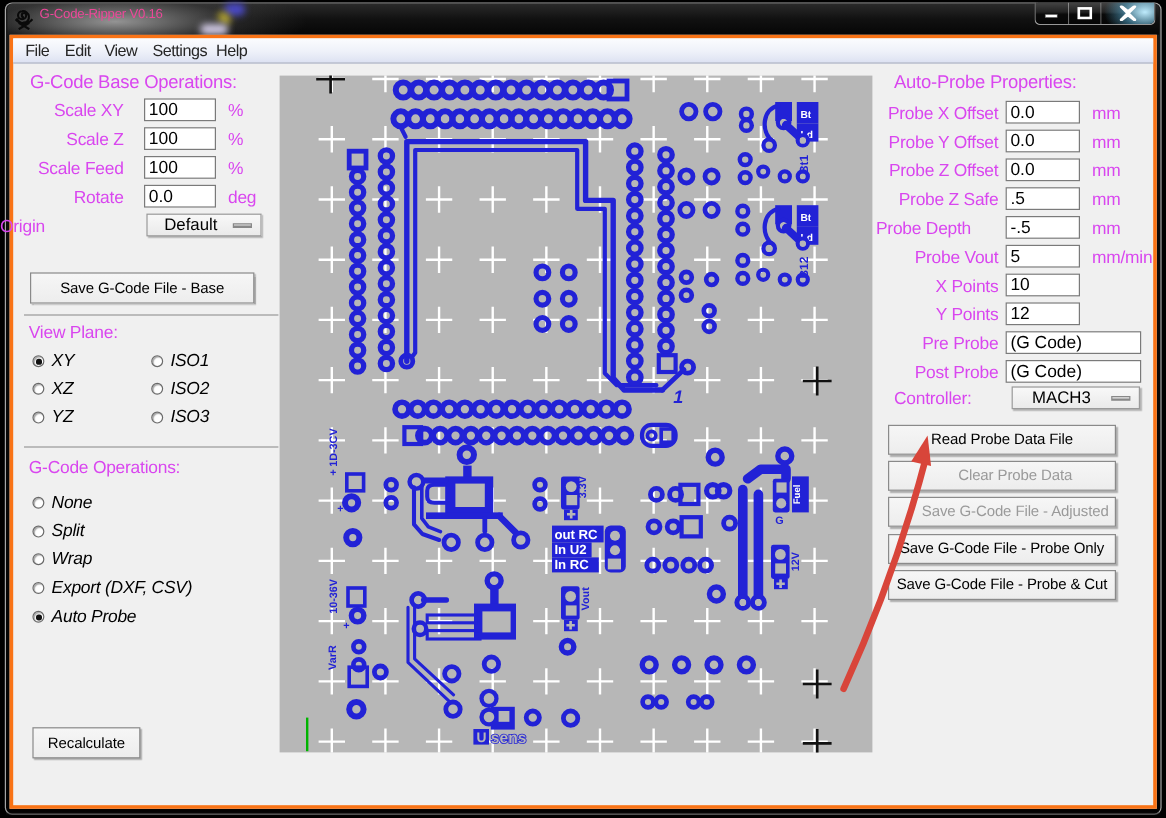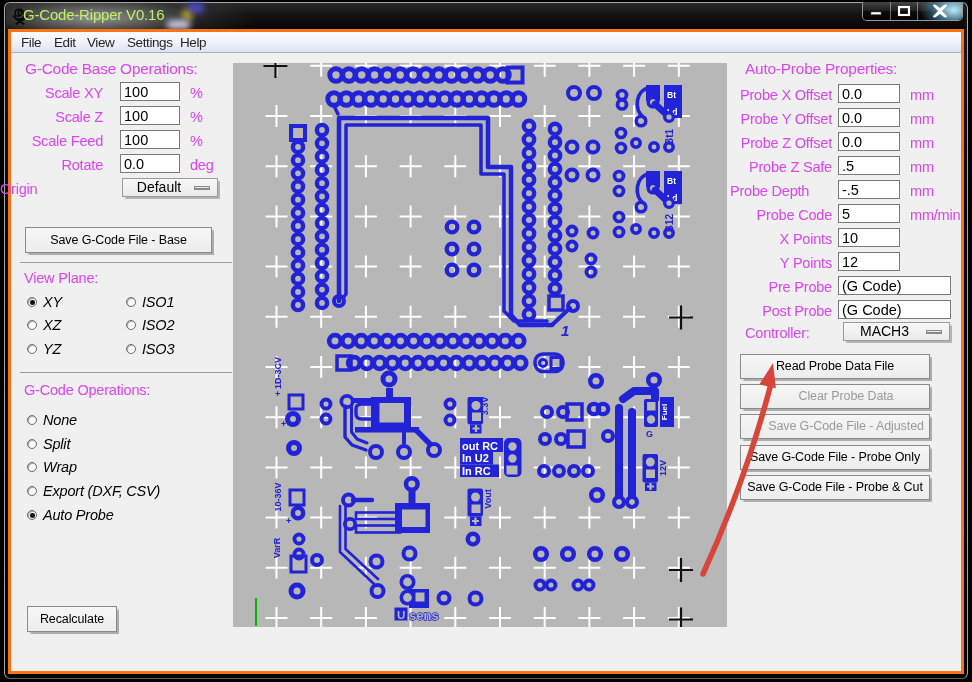--- a/index.html
+++ b/index.html
@@ -4,21 +4,21 @@
 html,body { width:972px; height:682px; overflow:hidden;
   font-family:"Liberation Sans", sans-serif; background:#000; position:relative; }
 #frame { position:absolute; inset:0; background:#000; }
 #glass { position:absolute; left:4px; top:2px; right:4px; bottom:3px;
   border:1.5px solid rgba(205,205,205,.8); border-radius:6px;
   background:linear-gradient(180deg,#1b1b1b 0%,#0a0a0a 30%,#030303 100%); }
 #titlebar { position:absolute; left:6px; top:3px; right:6px; height:26px; border-radius:5px 5px 0 0;
   background:radial-gradient(160px 30px at 90px 15px, rgba(155,155,155,.95), rgba(70,70,70,.4) 62%, rgba(20,20,20,0) 100%),
              linear-gradient(180deg,#2a2a2a 0%,#111 50%,#060606 100%); }
 #ticon { position:absolute; left:12px; top:6px; width:16px; height:19px; }
-#ttext { position:absolute; left:23px; top:6px; color:#bef264; font-size:15px; letter-spacing:-0.2px; }
+#ttext { position:absolute; left:33px; top:6px; color:#ec4899; font-size:11px; letter-spacing:-0.2px; }
 .smudge { position:absolute; filter:blur(3px); border-radius:4px; }
 #wbtns { position:absolute; left:862px; top:2px; width:101px; height:19px; display:flex;
   border:1px solid rgba(255,255,255,.55); border-top:none;
   border-radius:0 0 5px 5px; overflow:hidden; background:#1c1c1c; }
 .wb { flex:1; position:relative; border-right:1px solid rgba(255,255,255,.4);
   background:linear-gradient(180deg,#444 0%,#222 45%,#0a0a0a 55%,#060606 100%); }
 .wb:last-child { border-right:none; flex:1.65;
   background:radial-gradient(34px 22px at 82% 45%, rgba(190,235,252,1), rgba(90,180,220,.5) 55%, rgba(20,20,20,0) 100%),
              linear-gradient(180deg,#444 0%,#222 45%,#0a0a0a 55%,#060606 100%); }
 .wb svg { position:absolute; left:50%; top:50%; transform:translate(-50%,-50%); }
@@ -450,21 +450,21 @@
 <div class="lb" style="left:910px;top:111px;">mm</div>
 <div class="lb" style="left:730px;top:135px;width:102px;text-align:right">Probe Z Offset</div>
 <div class="entry" style="left:838px;top:132px;width:62px;height:19px">0.0</div>
 <div class="lb" style="left:910px;top:135px;">mm</div>
 <div class="lb" style="left:730px;top:159px;width:102px;text-align:right">Probe Z Safe</div>
 <div class="entry" style="left:838px;top:156px;width:62px;height:19px">.5</div>
 <div class="lb" style="left:910px;top:159px;">mm</div>
 <div class="lb" style="left:730px;top:183px;width:102px;text-align:left">Probe Depth</div>
 <div class="entry" style="left:838px;top:180px;width:62px;height:19px">-.5</div>
 <div class="lb" style="left:910px;top:183px;">mm</div>
-<div class="lb" style="left:730px;top:207px;width:102px;text-align:right">Probe Code</div>
+<div class="lb" style="left:730px;top:207px;width:102px;text-align:right">Probe Vout</div>
 <div class="entry" style="left:838px;top:204px;width:62px;height:19px">5</div>
 <div class="lb" style="left:910px;top:207px;">mm/min</div>
 <div class="lb" style="left:730px;top:231px;width:102px;text-align:right">X Points</div>
 <div class="entry" style="left:838px;top:228px;width:62px;height:19px">10</div>
 <div class="lb" style="left:730px;top:255px;width:102px;text-align:right">Y Points</div>
 <div class="entry" style="left:838px;top:252px;width:62px;height:19px">12</div>
 <div class="lb" style="left:730px;top:279px;width:102px;text-align:right">Pre Probe</div>
 <div class="entry" style="left:838px;top:276px;width:113px;height:19px">(G Code)</div>
 <div class="lb" style="left:730px;top:303px;width:102px;text-align:right">Post Probe</div>
 <div class="entry" style="left:838px;top:300px;width:113px;height:19px">(G Code)</div>

